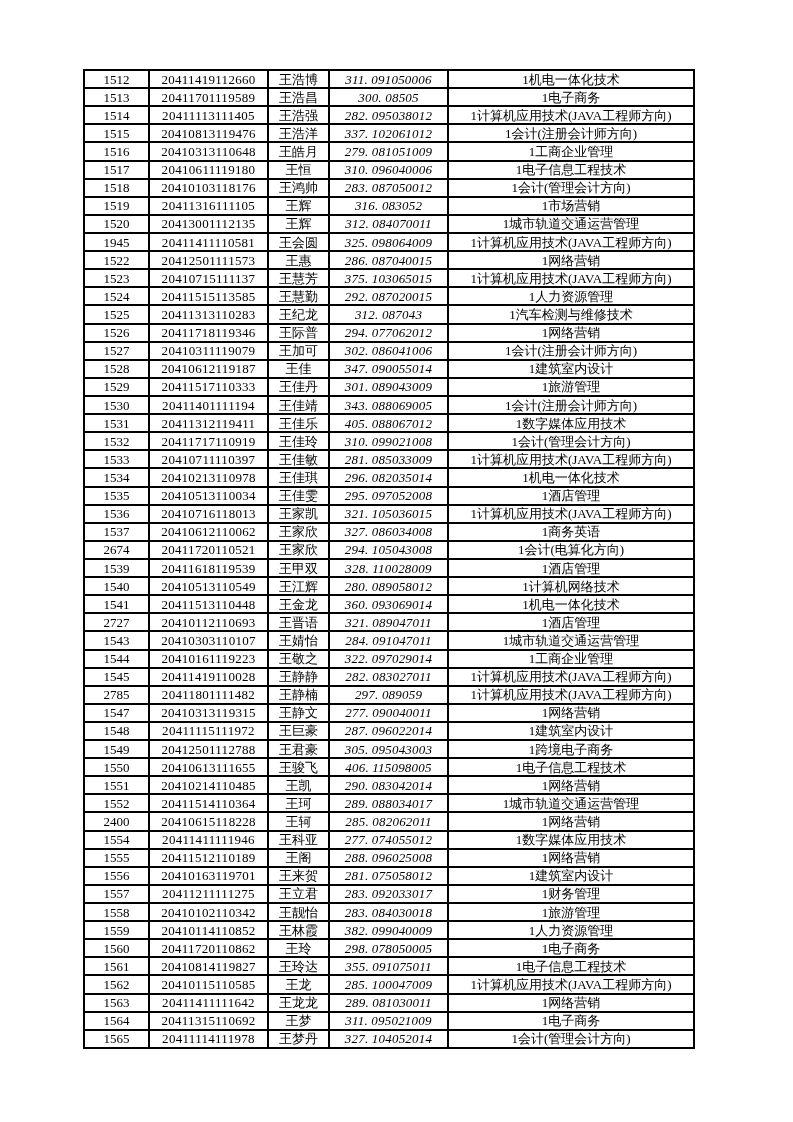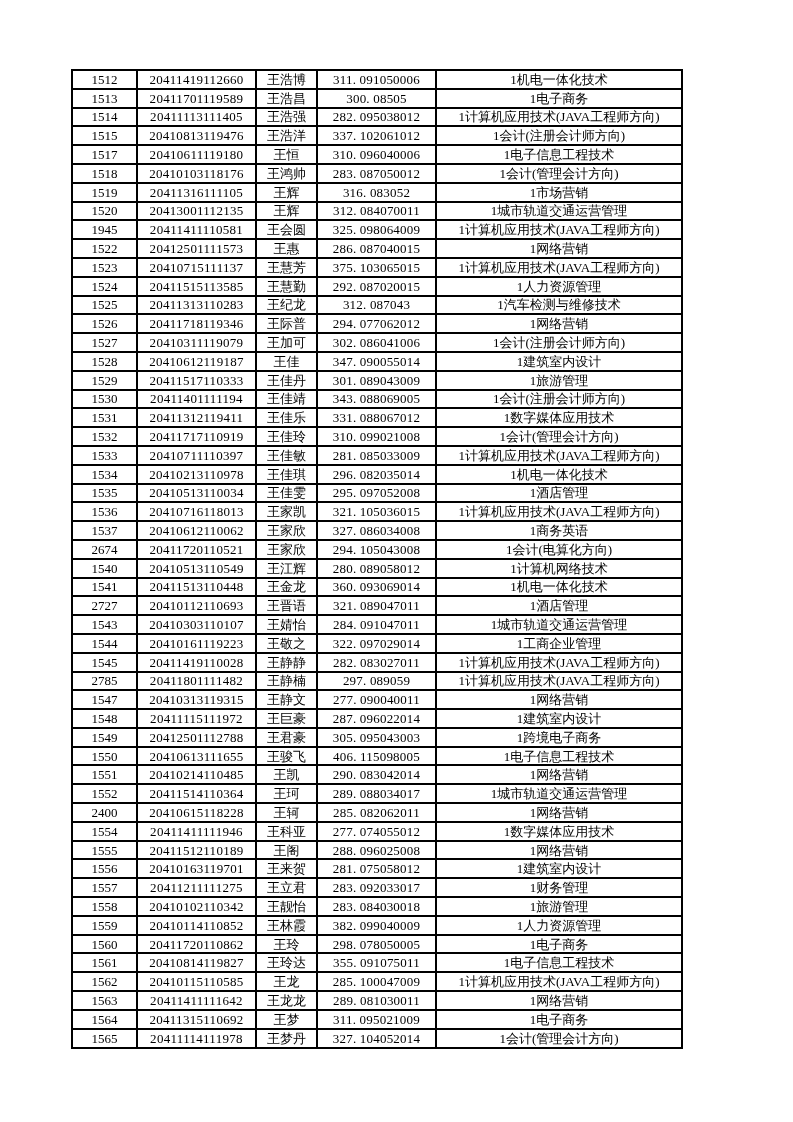--- a/index.html
+++ b/index.html
@@ -9,21 +9,21 @@
   }
   body {
     width: 793px;
     height: 1122px;
     position: relative;
     font-family: "Liberation Serif", "DejaVu Serif", serif;
     color: #000000;
   }
   .page {
     position: absolute;
-    left: 4px; top: 0;
+    left: 16px; top: 0;
     width: 696px; height: 1122px;
     background: #ffffff;
   }
   .result-table-wrap {
     position: absolute;
     left: 67px;
     top: 69px;
     width: 610px;
     height: 980px;
   }
@@ -38,21 +38,21 @@
     padding: 0 1px;
     text-align: center;
     vertical-align: middle;
     font-size: 13px;
     line-height: 1;
     white-space: nowrap;
     overflow: hidden;
   }
   td.cell-rank        { font-size: 13px; }
   td.cell-candidate-id{ letter-spacing: 0.3px; margin-left: 9px; }
-  td.cell-score-code  { letter-spacing: 0.2px; }
+  td.cell-score-code  { letter-spacing: 0.2px; font-style: italic; }
   col.c-rank  { width: 65px; }
   col.c-id    { width: 119px; }
   col.c-name  { width: 61px; }
   col.c-score { width: 119px; }
   col.c-major { width: 246px; }
 </style>
 </head>
 <body>
 
 <div class="page">
@@ -88,20 +88,27 @@
             <td class="cell-major">1计算机应用技术(JAVA工程师方向)</td>
           </tr>
           <tr>
             <td class="cell-rank">1515</td>
             <td class="cell-candidate-id">20410813119476</td>
             <td class="cell-name">王浩洋</td>
             <td class="cell-score-code">337. 102061012</td>
             <td class="cell-major">1会计(注册会计师方向)</td>
           </tr>
           <tr>
+            <td class="cell-rank">1516</td>
+            <td class="cell-candidate-id">20410313110648</td>
+            <td class="cell-name">王皓月</td>
+            <td class="cell-score-code">279. 081051009</td>
+            <td class="cell-major">1工商企业管理</td>
+          </tr>
+          <tr>
             <td class="cell-rank">1517</td>
             <td class="cell-candidate-id">20410611119180</td>
             <td class="cell-name">王恒</td>
             <td class="cell-score-code">310. 096040006</td>
             <td class="cell-major">1电子信息工程技术</td>
           </tr>
           <tr>
             <td class="cell-rank">1518</td>
             <td class="cell-candidate-id">20410103118176</td>
             <td class="cell-name">王鸿帅</td>
@@ -189,21 +196,21 @@
             <td class="cell-rank">1530</td>
             <td class="cell-candidate-id">20411401111194</td>
             <td class="cell-name">王佳靖</td>
             <td class="cell-score-code">343. 088069005</td>
             <td class="cell-major">1会计(注册会计师方向)</td>
           </tr>
           <tr>
             <td class="cell-rank">1531</td>
             <td class="cell-candidate-id">20411312119411</td>
             <td class="cell-name">王佳乐</td>
-            <td class="cell-score-code">331. 088067012</td>
+            <td class="cell-score-code">405. 088067012</td>
             <td class="cell-major">1数字媒体应用技术</td>
           </tr>
           <tr>
             <td class="cell-rank">1532</td>
             <td class="cell-candidate-id">20411717110919</td>
             <td class="cell-name">王佳玲</td>
             <td class="cell-score-code">310. 099021008</td>
             <td class="cell-major">1会计(管理会计方向)</td>
           </tr>
           <tr>
@@ -240,20 +247,27 @@
             <td class="cell-name">王家欣</td>
             <td class="cell-score-code">327. 086034008</td>
             <td class="cell-major">1商务英语</td>
           </tr>
           <tr>
             <td class="cell-rank">2674</td>
             <td class="cell-candidate-id">20411720110521</td>
             <td class="cell-name">王家欣</td>
             <td class="cell-score-code">294. 105043008</td>
             <td class="cell-major">1会计(电算化方向)</td>
+          </tr>
+          <tr>
+            <td class="cell-rank">1539</td>
+            <td class="cell-candidate-id">20411618119539</td>
+            <td class="cell-name">王甲双</td>
+            <td class="cell-score-code">328. 110028009</td>
+            <td class="cell-major">1酒店管理</td>
           </tr>
           <tr>
             <td class="cell-rank">1540</td>
             <td class="cell-candidate-id">20410513110549</td>
             <td class="cell-name">王江辉</td>
             <td class="cell-score-code">280. 089058012</td>
             <td class="cell-major">1计算机网络技术</td>
           </tr>
           <tr>
             <td class="cell-rank">1541</td>

